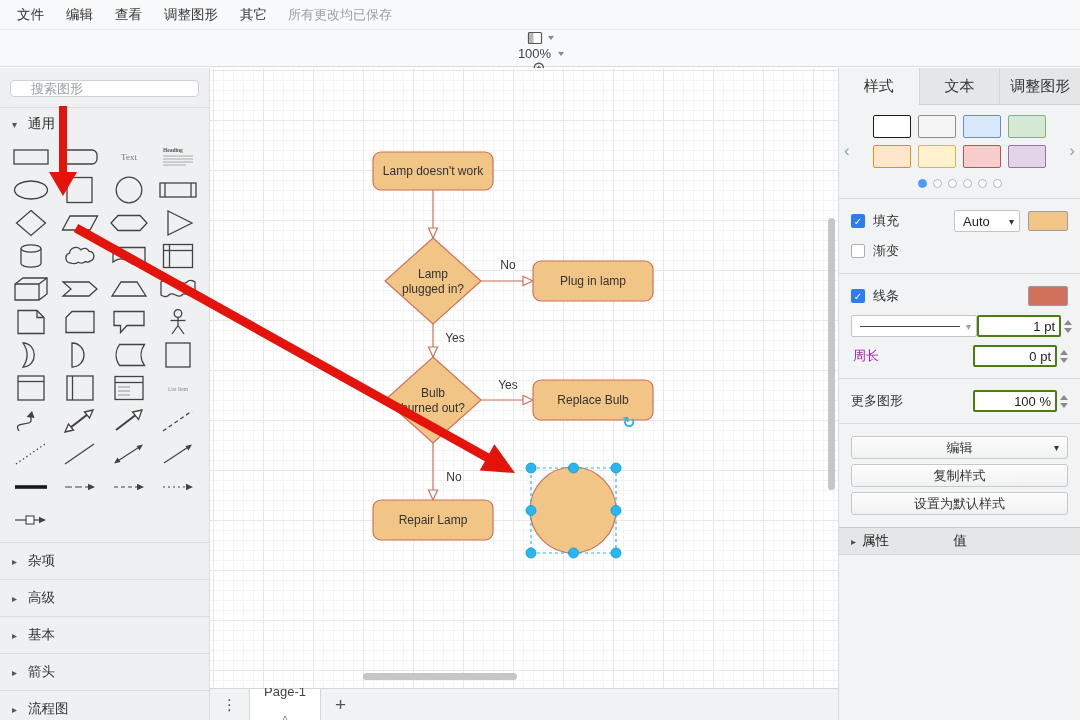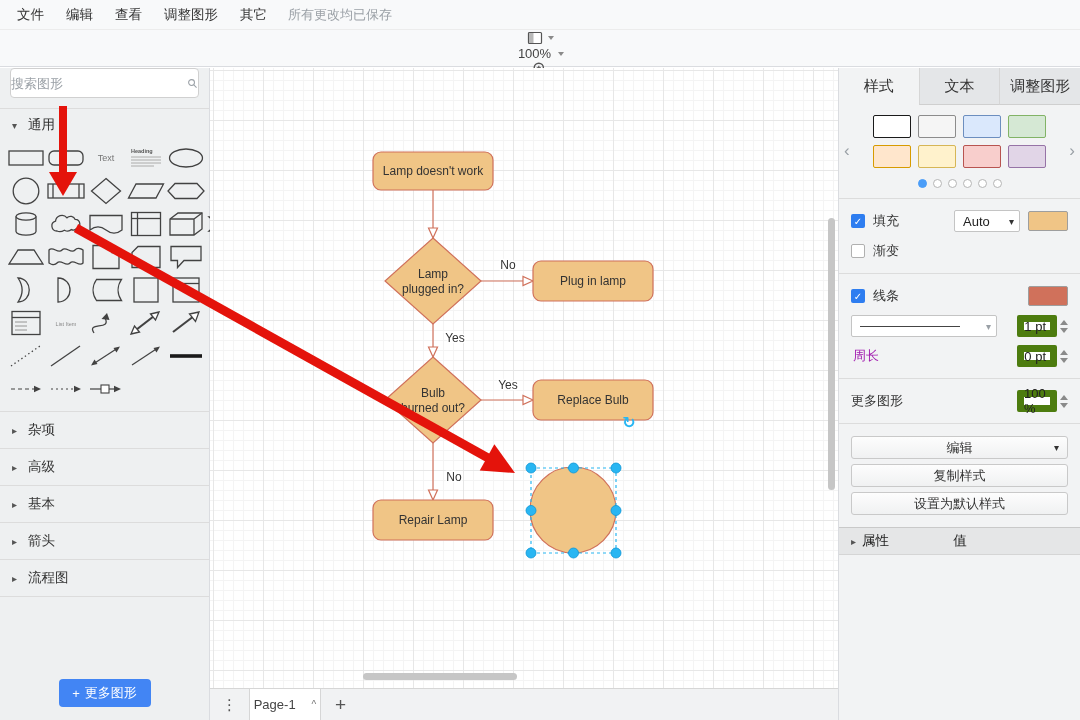--- a/index.html
+++ b/index.html
@@ -19,28 +19,28 @@
   .tb-text { font-size:13px; color:#444; padding:0 2px; }
   .caret { width:0; height:0; border-left:3.5px solid transparent; border-right:3.5px solid transparent; border-top:4px solid #8a8a8a; margin-left:5px; }
   .tb-sep { width:1px; height:20px; background:#d9d9d9; margin:0 6px; }
   .tb-right { margin-left:auto; display:flex; align-items:center; }
 
   
   .body { position:absolute; top:68px; left:0; right:0; bottom:0; display:flex; }
 
   
   .sidebar { width:210px; background:#eef0f1; border-right:1px solid #dadce0; display:flex; flex-direction:column; }
-  .search-wrap { margin:0 10px 10px 10px; height:30px; background:#fff; border:1px solid #d0d0d0; border-radius:4px; display:flex; align-items:center; padding:0 0; }
+  .search-wrap { margin:12px 10px 10px 10px; height:30px; background:#fff; border:1px solid #d0d0d0; border-radius:4px; display:flex; align-items:center; padding:0 20px; }
   .search-wrap input { flex:1; border:none; outline:none; font-size:13px; color:#333; background:transparent; font-family:inherit; }
   .search-wrap input::placeholder { color:#9aa0a6; }
   .sb-divider { border-top:1px solid #dcdcdc; }
   .section-head { display:flex; align-items:center; gap:7px; padding:7px 12px; font-size:13.5px; color:#333; }
   .section-head .chev { font-size:10px; color:#555; width:9px; }
   .section-row { border-top:1px solid #dcdcdc; }
-  .palette { display:grid; grid-template-columns:repeat(6,1fr); padding:0 6px 6px 6px; }
+  .palette { display:grid; grid-template-columns:repeat(4,1fr); padding:0 6px 6px 6px;font-family:Liberation Serif, serif; }
   .shape-cell { height:33px; display:flex; align-items:center; justify-content:center; }
   .shape-cell svg { display:block; }
   .sb-spacer { flex:1; }
   .more-btn { margin:10px auto 13px auto; width:92px; height:28px; background:#4285f4; color:#fff; border:none; border-radius:4px; font-size:13px; display:flex; align-items:center; justify-content:center; gap:5px; font-family:inherit; }
 
   
   .center { flex:1; display:flex; flex-direction:column; min-width:0; }
   .canvas { position:relative; flex:1; overflow:hidden;
     background-color:#ffffff;
     background-image:
@@ -50,21 +50,21 @@
       linear-gradient(to bottom,#f4f4f4 1px,transparent 1px);
     background-size:50px 50px,50px 50px,10px 10px,10px 10px;
     background-position:3px 2px; }
   .canvas > svg { position:absolute; left:0; top:0; }
   .hscroll { position:absolute; left:153px; bottom:8px; width:154px; height:7px; border-radius:4px; background:#c6c6c6; }
   .vscroll { position:absolute; right:3px; top:150px; width:7px; height:272px; border-radius:4px; background:#c6c6c6; }
 
   
   .footer { height:32px; background:#f1f2f3; border-top:1px solid #d6d6d6; display:flex; align-items:center; }
   .dots-menu { padding:0 12px; font-size:15px; color:#555; letter-spacing:0; }
-  .page-tab { height:100%; width:72px; background:#fff; border-left:1px solid #d6d6d6; border-right:1px solid #d6d6d6; display:flex; align-items:center; justify-content:center; gap:16px; font-size:13px; color:#444; }
+  .page-tab { height:100%; width:72px; background:#fff; border-left:1px solid #d6d6d6; border-right:1px solid #d6d6d6; display:flex; align-items:center; justify-content:center; gap:16px; font-size:13px; color:#444;flex-direction:column; }
   .page-chev { font-size:10px; color:#777; }
   .add-page { margin-left:14px; font-size:19px; color:#555; line-height:1; }
 
   
   .fpanel { width:242px; background:#f2f3f4; border-left:1px solid #dadce0; display:flex; flex-direction:column; font-size:13px; }
   .ftabs { height:37px; display:flex; flex:none; }
   .ftab { flex:1; display:flex; align-items:center; justify-content:center; font-size:15px; color:#333; background:#e4e6e8; border-bottom:1px solid #cfcfcf; border-left:1px solid #d6d6d6; }
   .ftab:first-child { border-left:none; }
   .ftab.active { background:#f2f3f4; border-bottom:1px solid transparent; }
   .fblock { padding:10px 12px; border-bottom:1px solid #dcdcdc; position:relative; }
@@ -79,21 +79,21 @@
   .frow + .frow { margin-top:6px; }
   .cb { width:14px; height:14px; border-radius:2px; margin-right:8px; flex:none; display:flex; align-items:center; justify-content:center; }
   .cb.on { background:#2e7df0; color:#fff; font-size:10px; }
   .cb.off { background:#fff; border:1px solid #b0b0b0; }
   .flabel { color:#333; }
   .grow { flex:1; }
   .mini-select { display:flex; align-items:center; justify-content:space-between; background:#fff; border:1px solid #c4c4c4; border-radius:2px; height:22px; padding:0 5px 0 8px; font-size:13px; color:#222; }
   .mini-select .ms-caret { font-size:10px; color:#333; margin-left:6px; }
   .color-chip { width:40px; height:20px; border:1px solid #9e9e9e; border-radius:2px; margin-left:8px; flex:none; }
   .numbox-wrap { display:flex; align-items:center; }
-  .numbox { width:40px; height:22px; background:#fff; border:7px solid #4d7c0f; border-radius:2px; display:flex; align-items:center; justify-content:flex-end; padding-right:4px; font-size:13px; color:#222; }
+  .numbox { width:84px; height:22px; background:#fff; border:2px solid #4d7c0f; border-radius:2px; display:flex; align-items:center; justify-content:flex-end; padding-right:4px; font-size:13px; color:#222; }
   .stepper { display:flex; flex-direction:column; justify-content:center; gap:3px; margin-left:3px; }
   .st-up { width:0; height:0; border-left:4px solid transparent; border-right:4px solid transparent; border-bottom:5px solid #8a8a8a; }
   .st-dn { width:0; height:0; border-left:4px solid transparent; border-right:4px solid transparent; border-top:5px solid #8a8a8a; }
   .line-style-sel { width:146px; }
   .line-glyph { width:100px; height:1px; background:#444; }
   .btn-col { display:flex; flex-direction:column; gap:5px; padding:12px 12px; }
   .panel-btn { height:23px; background:linear-gradient(#fdfdfd,#f0f1f2); border:1px solid #c9c9c9; border-radius:3px; display:flex; align-items:center; justify-content:center; font-size:13px; color:#333; position:relative; font-family:inherit; }
   .panel-btn .btn-caret { position:absolute; right:8px; font-size:10px; color:#333; }
   .props-head { display:flex; align-items:center; background:#e5e6e7; border-top:1px solid #c9c9c9; border-bottom:1px solid #d5d5d5; padding:4px 12px; font-size:13.5px; color:#222; }
   .props-head .chev { font-size:10px; color:#555; margin-right:6px; }

